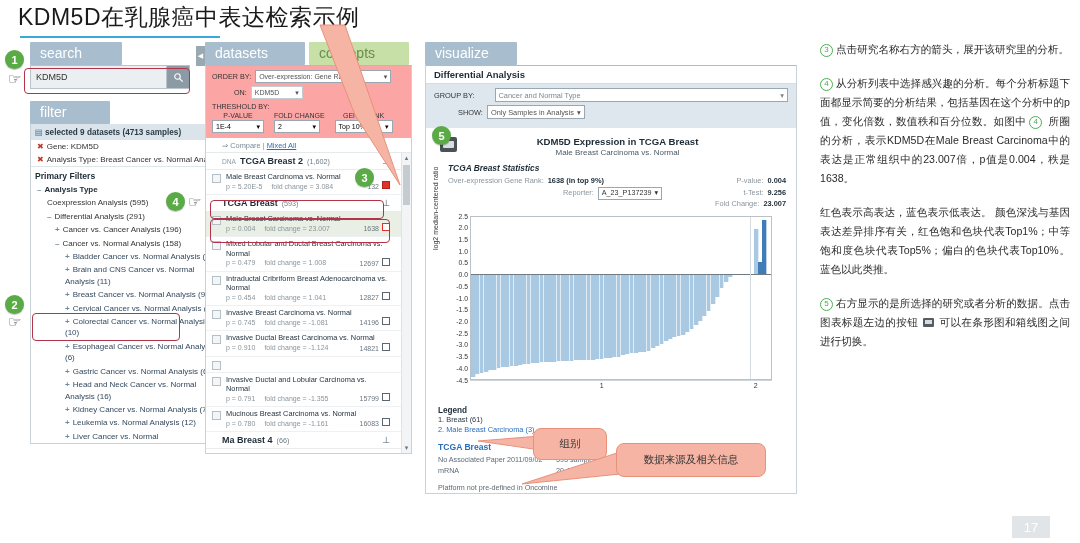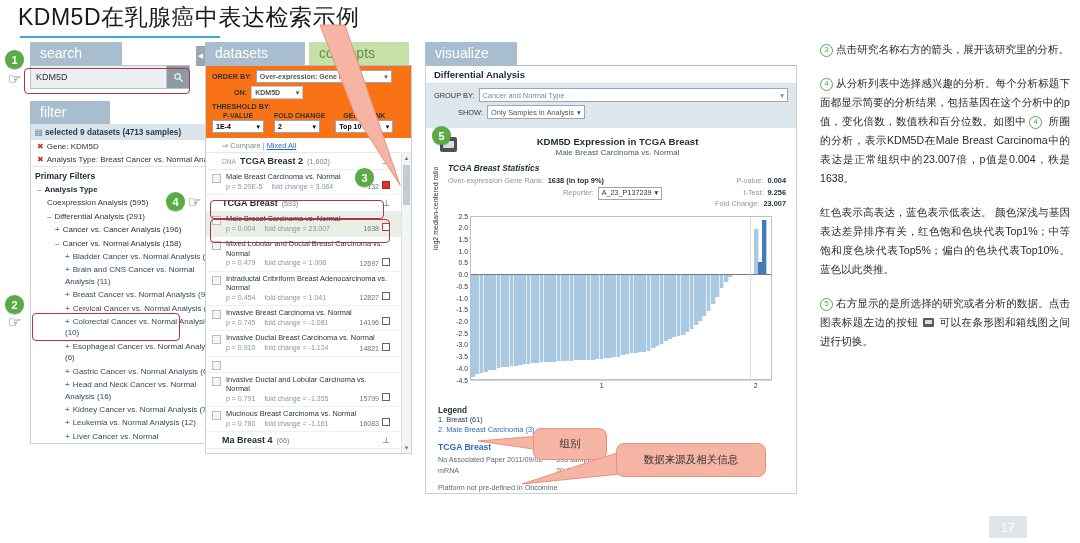--- a/index.html
+++ b/index.html
@@ -59,21 +59,21 @@
   .tnode .pm{color:#6c8aa0;font-weight:bold;margin-right:3px;}
   .lvl1{padding-left:6px;font-weight:bold;color:#1d2b36;}
   .lvl2{padding-left:16px;}
   .lvl3{padding-left:24px;}
   .lvl4{padding-left:34px;color:#34495e;}
 
   
   #dsPanel{left:205px;top:42px;width:215px;}
   .ds-tabs{display:flex;gap:4px;align-items:flex-end;}
   .ds-body{border:1px solid #c8d2d8;border-top:1px solid #a8bdcd;width:205px;background:#fff;}
-  .ctrl-block{background:#f97316;padding:4px 6px 5px 6px;font-weight:bold;}
+  .ctrl-block{background:#fca5a5;padding:4px 6px 5px 6px;}
   .ctrl-row{display:flex;align-items:center;font-size:7.2px;color:#333;margin-bottom:3px;}
   .ctrl-row .lab{margin-right:4px;white-space:nowrap;}
   .mini-select{
     background:#fff;border:1px solid #9aa7b0;font-size:7px;color:#555;
     height:11px;display:flex;align-items:center;padding:0 3px;justify-content:space-between;
   }
   .thr-title{font-size:7.2px;color:#333;margin:2px 0 1px 0;}
   .thr-row{display:flex;gap:10px;justify-content:flex-start;}
   .thr-col{text-align:center;}
   .thr-col .cap{font-size:7px;color:#333;}
@@ -110,21 +110,21 @@
   
   #vizPanel{left:425px;top:42px;width:385px;}
   .viz-body{border:1px solid #c8d2d8;border-top:1px solid #a8bdcd;width:370px;background:#fff;}
   .diff-head{
     font-size:9.5px;font-weight:bold;color:#1d2b36;padding:3px 8px;
     border-bottom:1px solid #d5dde2;
   }
   .grp-block{background:#dfe7ee;padding:4px 8px 6px 8px;}
   .grp-row{display:flex;align-items:center;font-size:7.4px;color:#333;margin-bottom:3px;}
   .wide-select{
-    background:#fff;border:1px solid #9aa7b0;height:12px;flex:1;margin-left:4px;
+    background:#fff;border:1px solid #9aa7b0;height:12px;flex:1;margin-left:20px;
     display:flex;align-items:center;justify-content:space-between;padding:0 3px;
     font-size:7.4px;color:#7b8790;
   }
   .narrow-select{
     background:#fff;border:1px solid #9aa7b0;height:12px;margin-left:4px;
     display:flex;align-items:center;gap:3px;padding:0 3px;font-size:7.4px;color:#555;
   }
   .chart-title-row{display:flex;align-items:flex-start;padding:8px 8px 2px 8px;}
   .btn-icon{
     width:17px;height:15px;background:#4a5157;border-radius:2px;margin:1px 0 0 6px;
@@ -178,21 +178,21 @@
   .circ-g{
     display:inline-block;width:11px;height:11px;border:1.3px solid #4caf50;border-radius:50%;
     color:#4caf50;font-size:8px;line-height:10px;text-align:center;margin-right:3px;vertical-align:1px;
   }
   .inline-btn{
     display:inline-block;width:11px;height:9px;background:#555c62;border-radius:1px;
     vertical-align:-1px;margin:0 2px;position:relative;
   }
   .inline-btn:after{content:"";position:absolute;left:2px;top:2px;width:7px;height:4px;background:#d9dde0;}
   .pagenum{
-    position:absolute;left:989px;top:516px;width:38px;height:22px;background:#e2e5e7;
+    position:absolute;left:1012px;top:516px;width:38px;height:22px;background:#e2e5e7;
     color:#ffffff;font-size:13px;display:flex;align-items:center;justify-content:center;
   }
 
   
   .badge{
     position:absolute;width:19px;height:19px;border-radius:50%;background:#5aab46;
     color:#fff;font-size:11px;font-weight:bold;display:flex;align-items:center;
     justify-content:center;box-shadow:0 1px 1px rgba(0,0,0,.25);
   }
   .hand{position:absolute;font-size:15px;color:#3b3b3b;}

